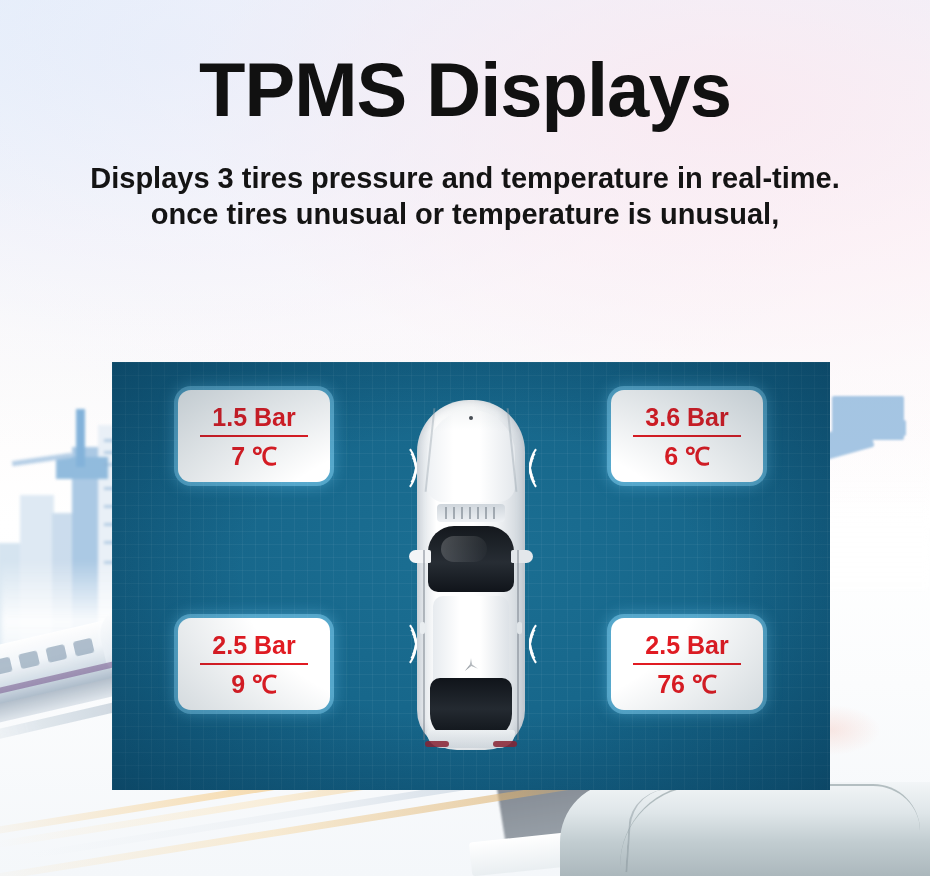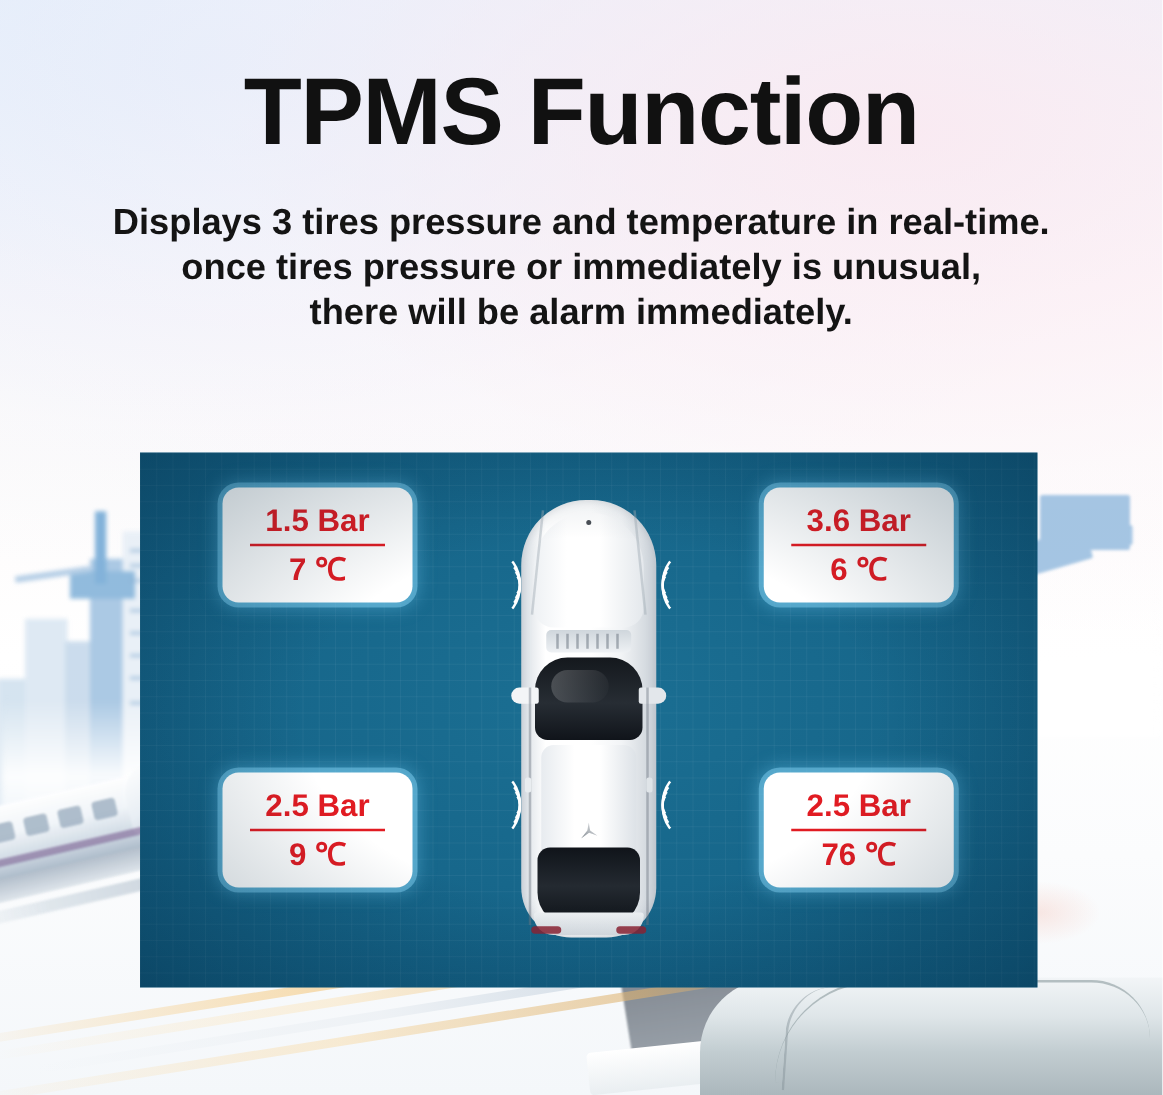--- a/index.html
+++ b/index.html
@@ -308,25 +308,24 @@
     <div class="rpink"></div>
 
     <div class="plane">
       <div class="wing"></div>
       <div class="fuse"></div>
       <div class="seam"></div>
       <div class="seam2"></div>
     </div>
   </div>
 
-  <div class="title">TPMS Function</div>
+  <div class="title">TPMS Displays</div>
   <div class="subtitle">
     <span>Displays 3 tires pressure and temperature in real-time.</span>
-    <span>once tires pressure or immediately is unusual,</span>
-    <span>there will be alarm immediately.</span>
+    <span>once tires unusual or temperature is unusual,</span>
   </div>
 
   <div class="panel">
     <div class="grid-tex"></div>
 
     <div class="readout ro-fl">
       <div class="pressure">1.5 Bar</div>
       <div class="rule"></div>
       <div class="temp">7 ℃</div>
     </div>

